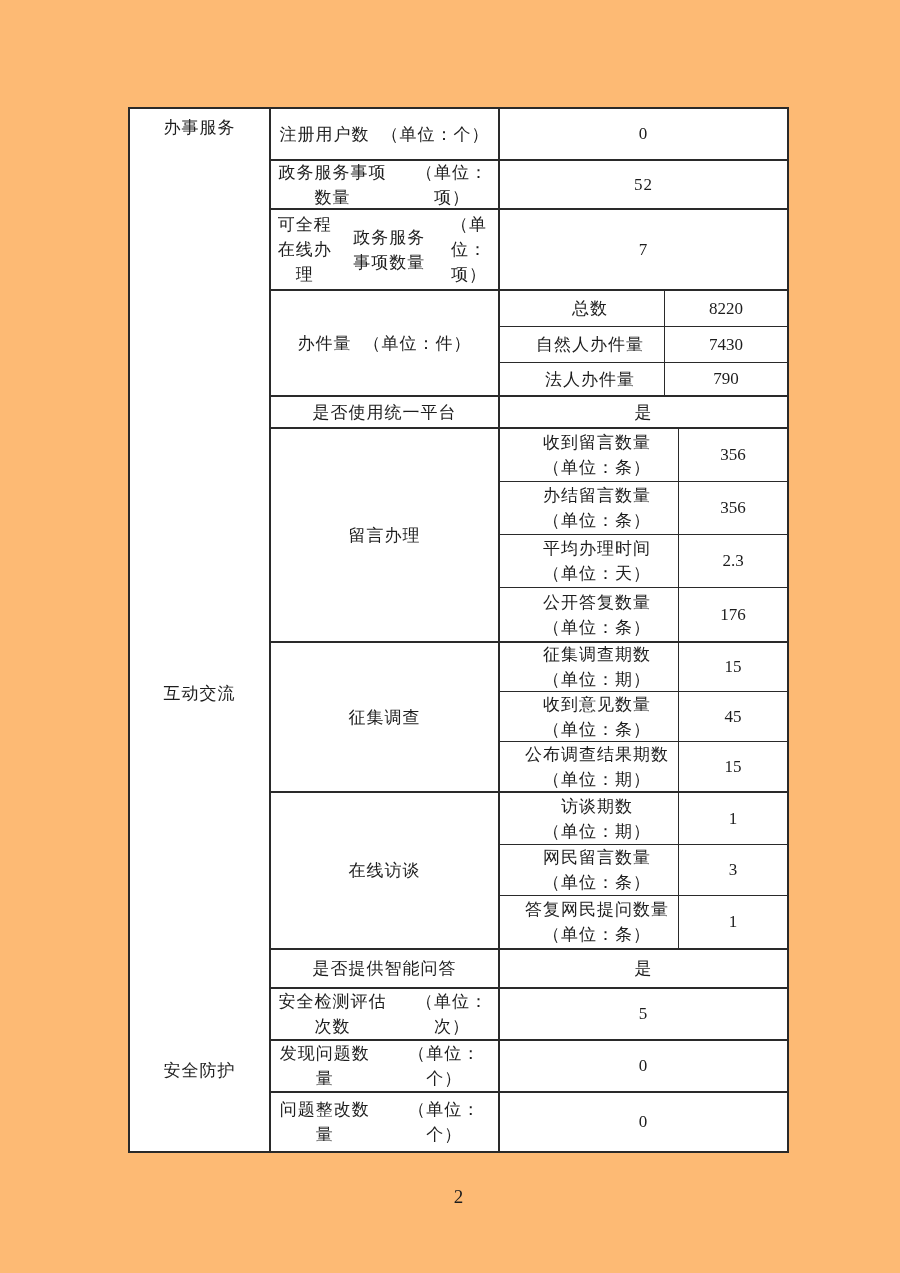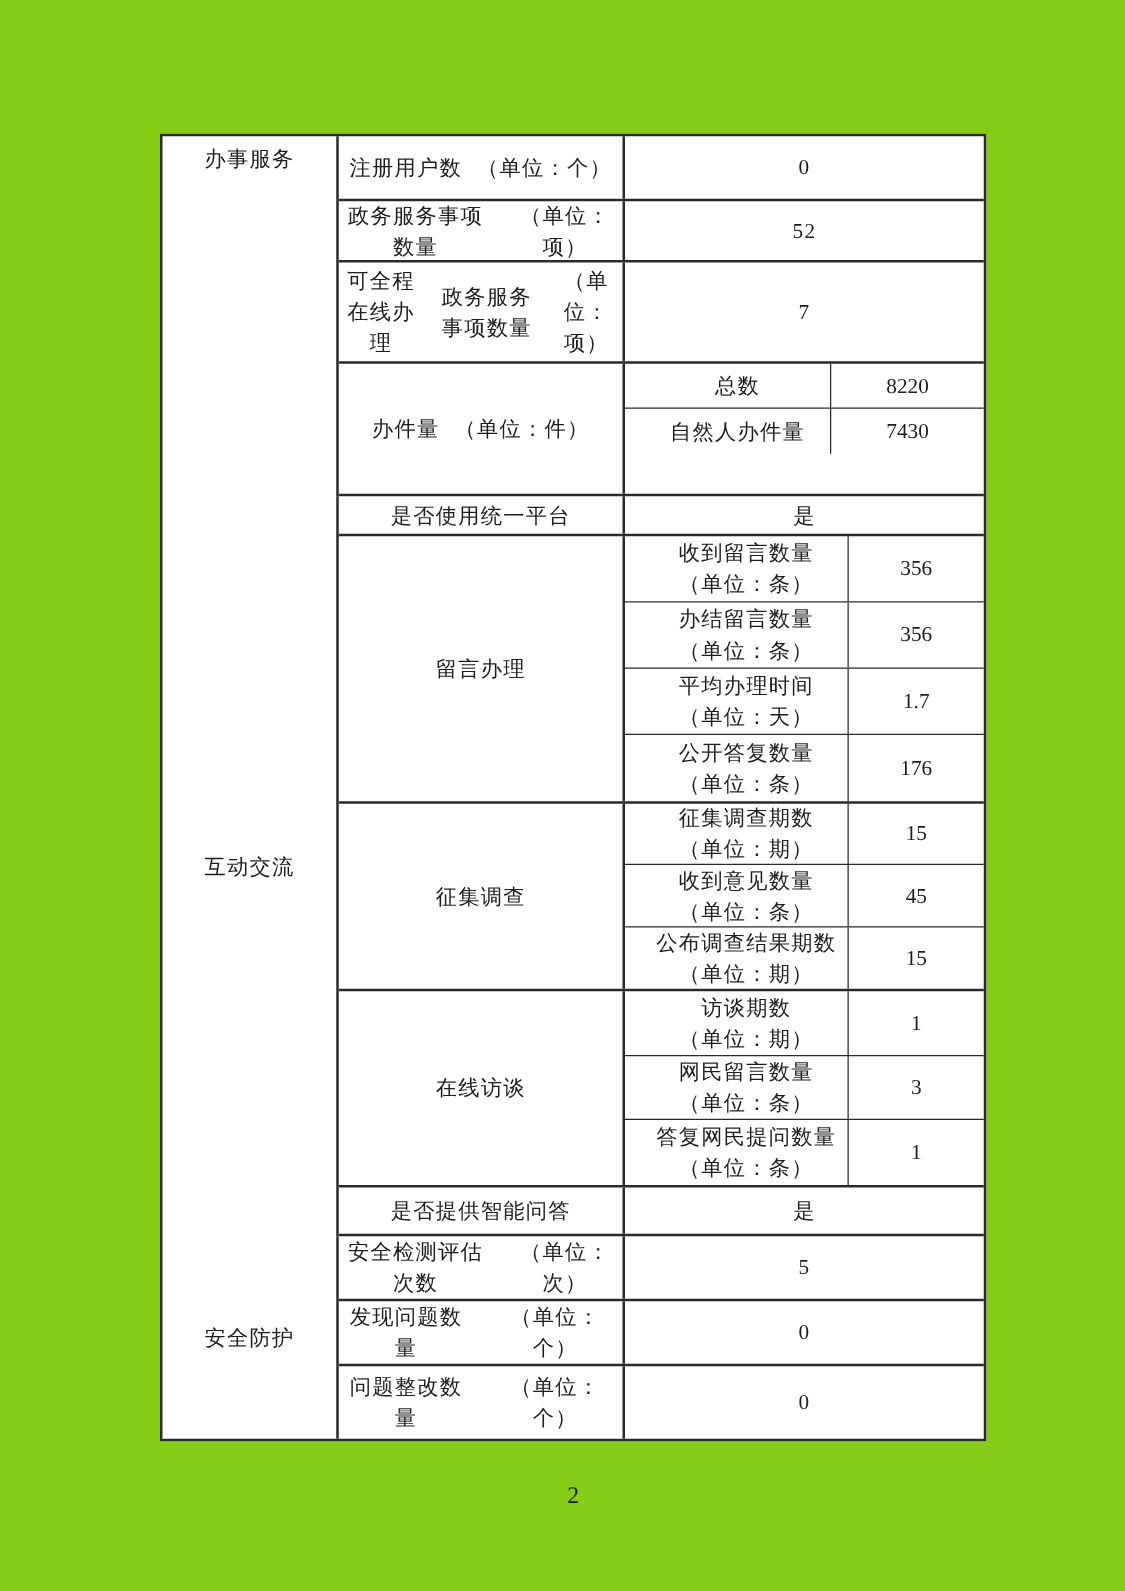--- a/index.html
+++ b/index.html
@@ -3,21 +3,21 @@
 <meta charset="utf-8">
 <style>
   * { box-sizing: border-box; margin: 0; padding: 0; }
   :root { --line: #2a2a2a; --ink: #1d1d1d; }
   html, body { background: #ffffff; }
   body {
     width: 900px; height: 1273px; position: relative;
     font-family: "Liberation Serif", "DejaVu Serif", serif;
     color: var(--ink); font-size: 17px;
   }
-  .page { position: absolute; inset: 0; background: #84cc16; }
+  .page { position: absolute; inset: 0; background: #fdba74; }
 
   .report-table {
     position: absolute; left: 128px; top: 107px; width: 661px;
     border: 2px solid var(--line); background: #fff;
   }
 
   .sec { display: flex; }
   .cat {
     flex: 0 0 141px; border-right: 2px solid var(--line);
     display: flex; align-items: center; justify-content: center;
@@ -102,20 +102,24 @@
           </div>
           <div class="subs">
             <div class="sub" style="height:36px">
               <div class="slbl">总数</div>
               <div class="sval">8220</div>
             </div>
             <div class="sub" style="height:36px">
               <div class="slbl">自然人办件量</div>
               <div class="sval">7430</div>
             </div>
+            <div class="sub" style="height:32px">
+              <div class="slbl">法人办件量</div>
+              <div class="sval">790</div>
+            </div>
           </div>
         </div>
 
       </div>
     </div>
 
     <div class="sec">
       <div class="cat">
         <span>互动交流</span>
       </div>
@@ -145,21 +149,21 @@
                 <div>办结留言数量</div>
                 <div>（单位：条）</div>
               </div>
               <div class="sval">356</div>
             </div>
             <div class="sub" style="height:53px">
               <div class="slbl">
                 <div>平均办理时间</div>
                 <div>（单位：天）</div>
               </div>
-              <div class="sval">1.7</div>
+              <div class="sval">2.3</div>
             </div>
             <div class="sub" style="height:53px">
               <div class="slbl">
                 <div>公开答复数量</div>
                 <div>（单位：条）</div>
               </div>
               <div class="sval">176</div>
             </div>
           </div>
         </div>

